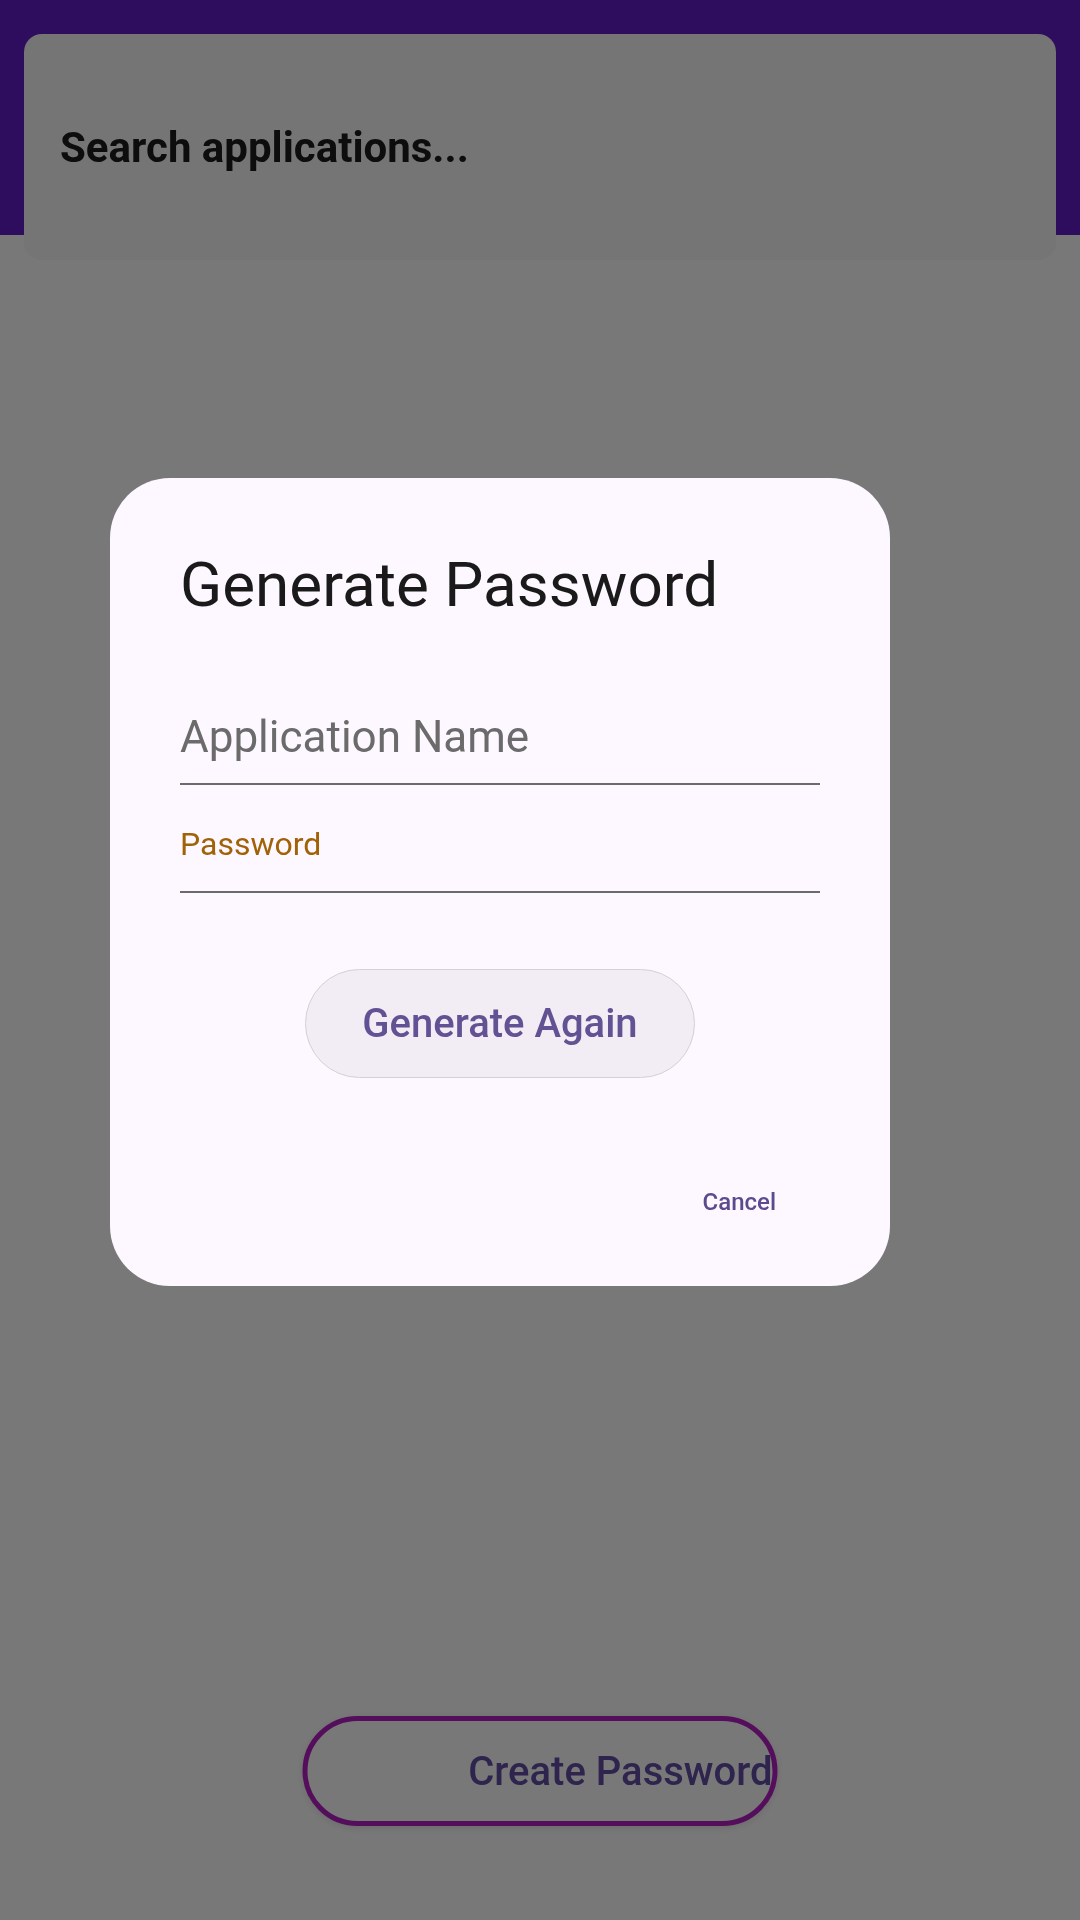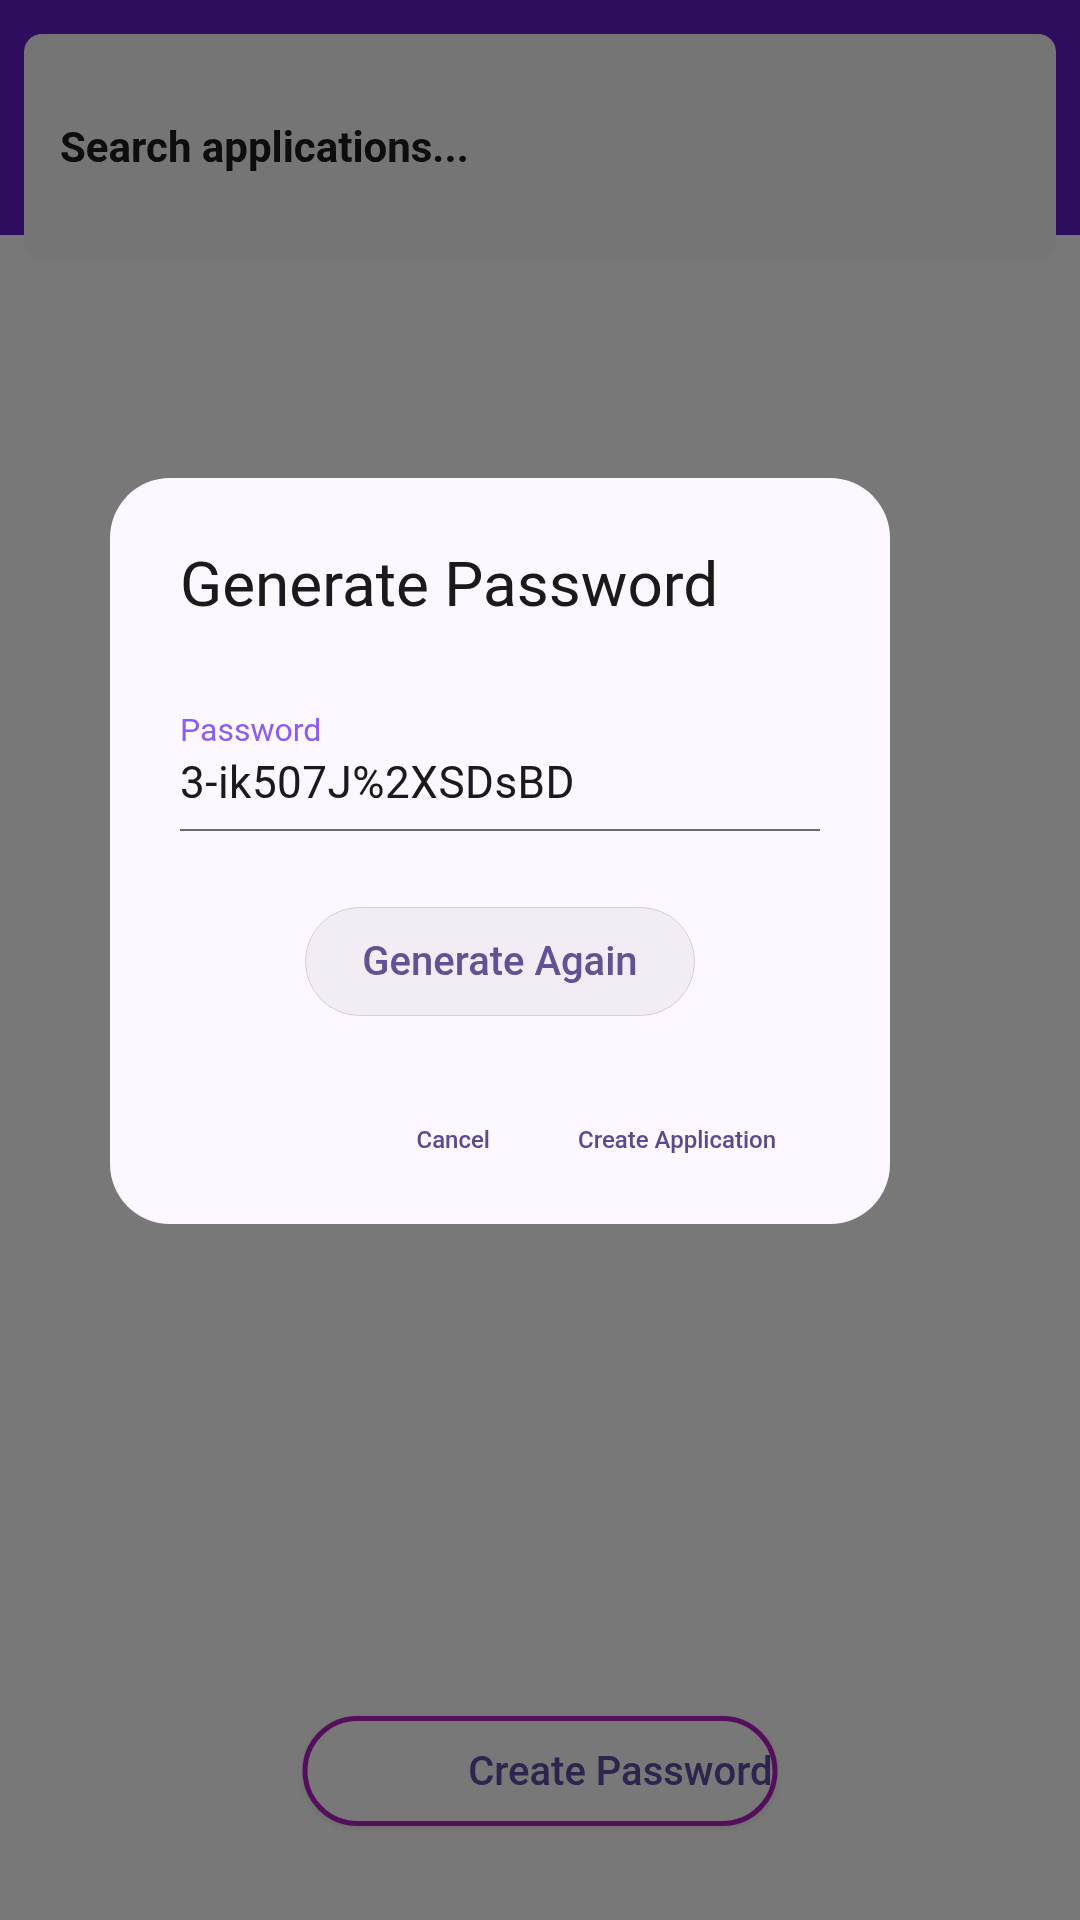--- a/index.html
+++ b/index.html
@@ -93,21 +93,21 @@
     }
     .input-wrap {
       display: flex;
       flex-direction: column;
       border-bottom: 2px solid #6b6b6b;
       padding-bottom: 20px;
       margin-bottom: 40px;
     }
     .input-label-floating {
       font-size: 32px;
-      color: #8b5cf6;
+      color: #a16207;
       margin-bottom: 8px;
     }
     .input-placeholder-big {
       font-size: 44px;
       color: #6b6b6b;
       font-weight: 400;
     }
     .input-value {
       font-size: 44px;
       color: #1a1a1a;
@@ -161,29 +161,30 @@
   <div class="bottom-pill">
     <span class="bottom-pill-label">Create Password</span>
   </div>
 </div>
 
 <div class="dim-overlay"></div>
 
 <div class="dialog">
   <div class="dialog-title">Generate Password</div>
 
+  <div class="input-wrap">
+    <span class="input-placeholder-big">Application Name</span>
+  </div>
 
   <div class="input-wrap">
     <span class="input-label-floating">Password</span>
-    <span class="input-value">3-ik507J%2XSDsBD</span>
   </div>
 
   <div class="pill-row">
     <div class="generate-pill">
       <span class="generate-pill-label">Generate Again</span>
     </div>
   </div>
 
   <div class="dialog-actions">
     <div class="dialog-action">Cancel</div>
-    <div class="dialog-action">Create Application</div>
   </div>
 </div>
 
 </body></html>

